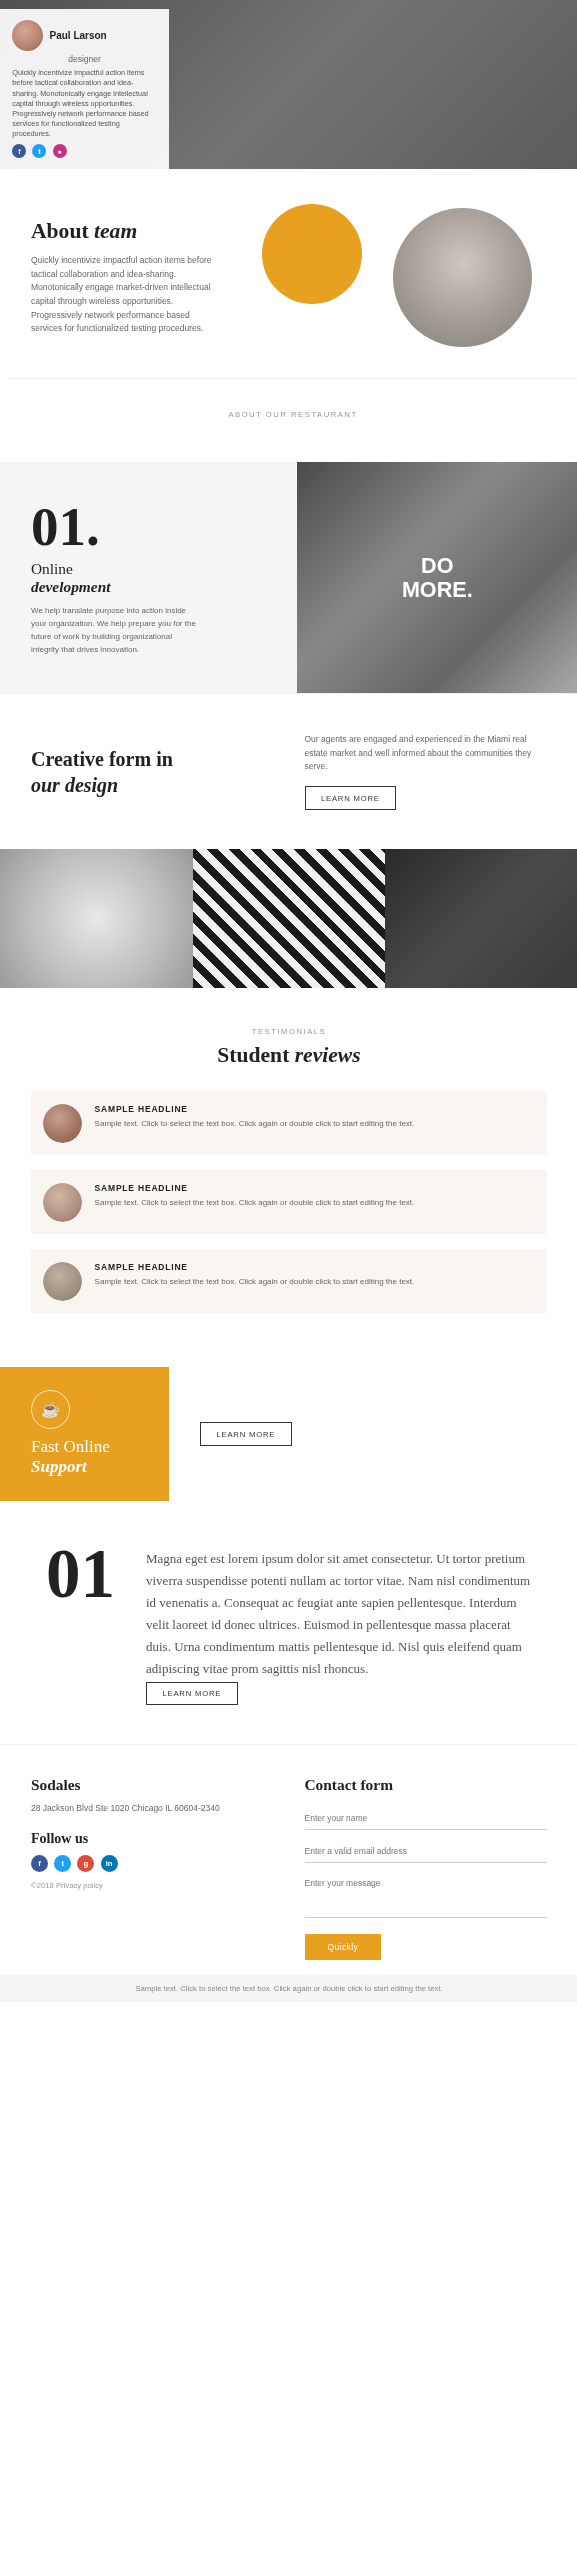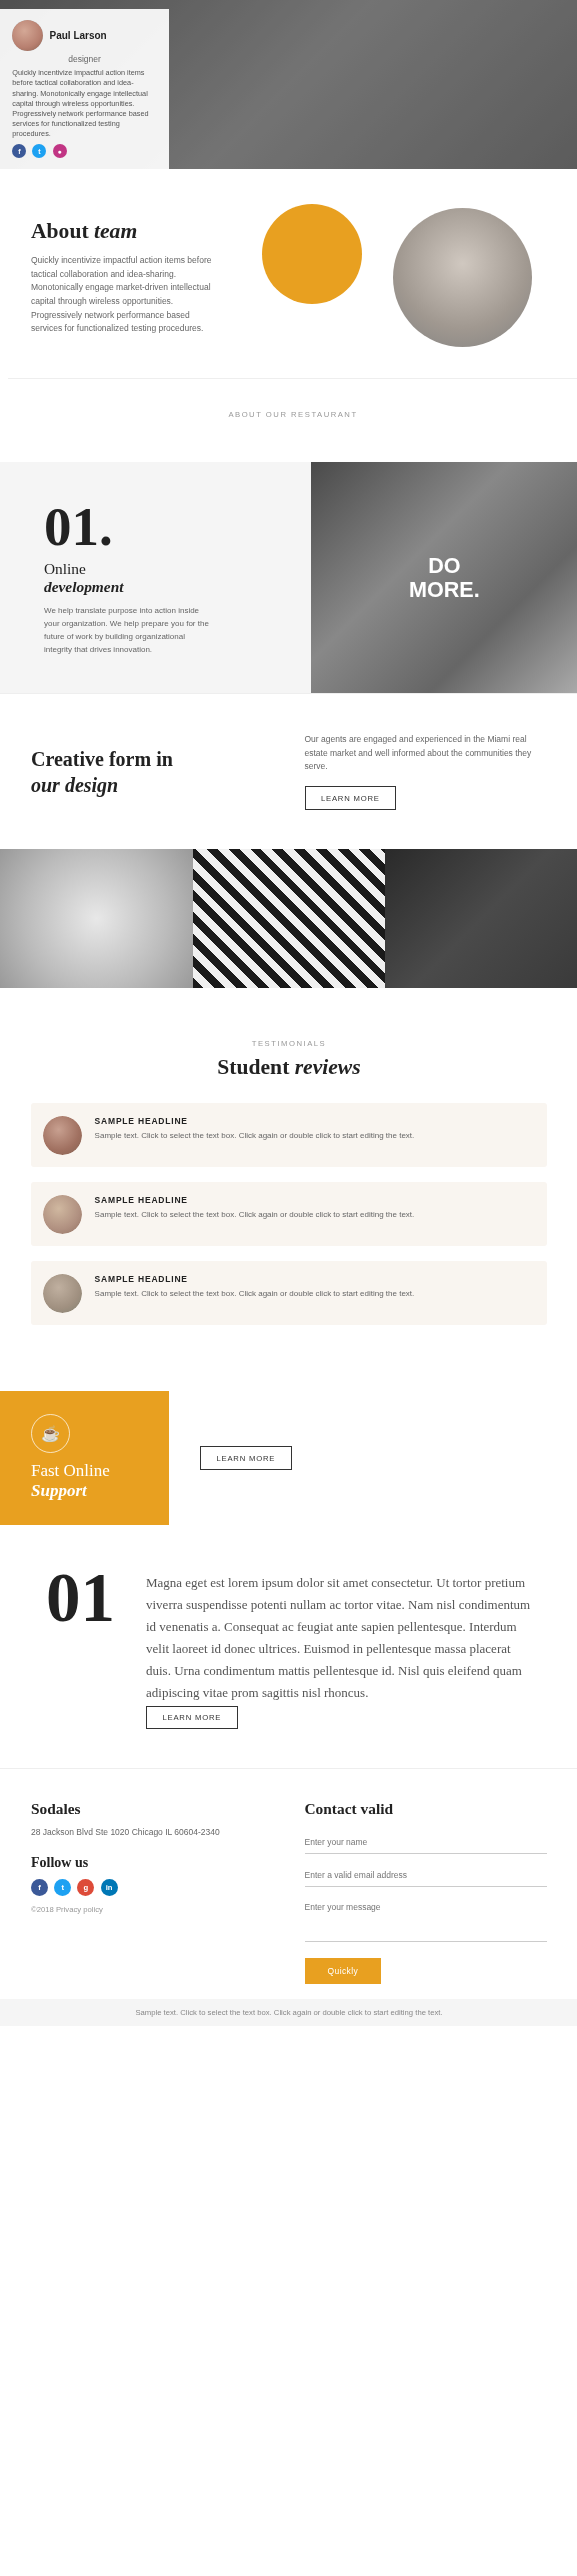--- a/index.html
+++ b/index.html
@@ -175,21 +175,21 @@
     .feature-section {
       display: flex;
       height: 231px;
     }
     .feature-left {
       flex: 1;
       background: #f5f5f5;
       display: flex;
       flex-direction: column;
       justify-content: center;
-      padding: 23px 44px;
+      padding: 23px 31px;
     }
     .feature-number {
       font-size: 55px;
       font-weight: bold;
       color: #222;
       font-family: 'Georgia', serif;
       line-height: 1;
     }
     .feature-title {
       font-size: 15.4px;
@@ -296,21 +296,21 @@
         #f0f0f0 7.7px, #f0f0f0 15.4px
       );
     }
     .img-mock-3 {
       width: 100%; height: 100%;
       background: linear-gradient(135deg, #2a2a2a 0%, #4a4a4a 50%, #3a3a3a 100%);
     }
 
     
     .testimonials-section {
-      padding: 51px 31px;
+      padding: 39px 31px;
       background: #fff;
     }
     .testimonials-label {
       text-align: center;
       font-size: 7.7px;
       letter-spacing: 1.5px;
       color: #999;
       text-transform: uppercase;
       font-family: sans-serif;
       margin-bottom: 7.7px;
@@ -727,21 +727,21 @@
     <h3 class="follow-heading">Follow us</h3>
     <div class="follow-icons">
       <div class="follow-icon fb">f</div>
       <div class="follow-icon tw">t</div>
       <div class="follow-icon gp">g</div>
       <div class="follow-icon li">in</div>
     </div>
     <p class="footer-copy">©2018 Privacy policy</p>
   </div>
   <div class="footer-right">
-    <h2 class="contact-heading">Contact valid</h2>
+    <h2 class="contact-heading">Contact form</h2>
     <input class="contact-input" type="text" placeholder="Enter your name" style="">
     <input class="contact-input" type="email" placeholder="Enter a valid email address" style="">
     <textarea class="contact-textarea" placeholder="Enter your message" style=""></textarea>
     <button class="contact-submit">Quickly</button>
   </div>
 </footer>
 
 <div class="bottom-bar">
   <span>Sample text. Click to select the text box. Click again or double click to start editing the text.</span>
 </div>

